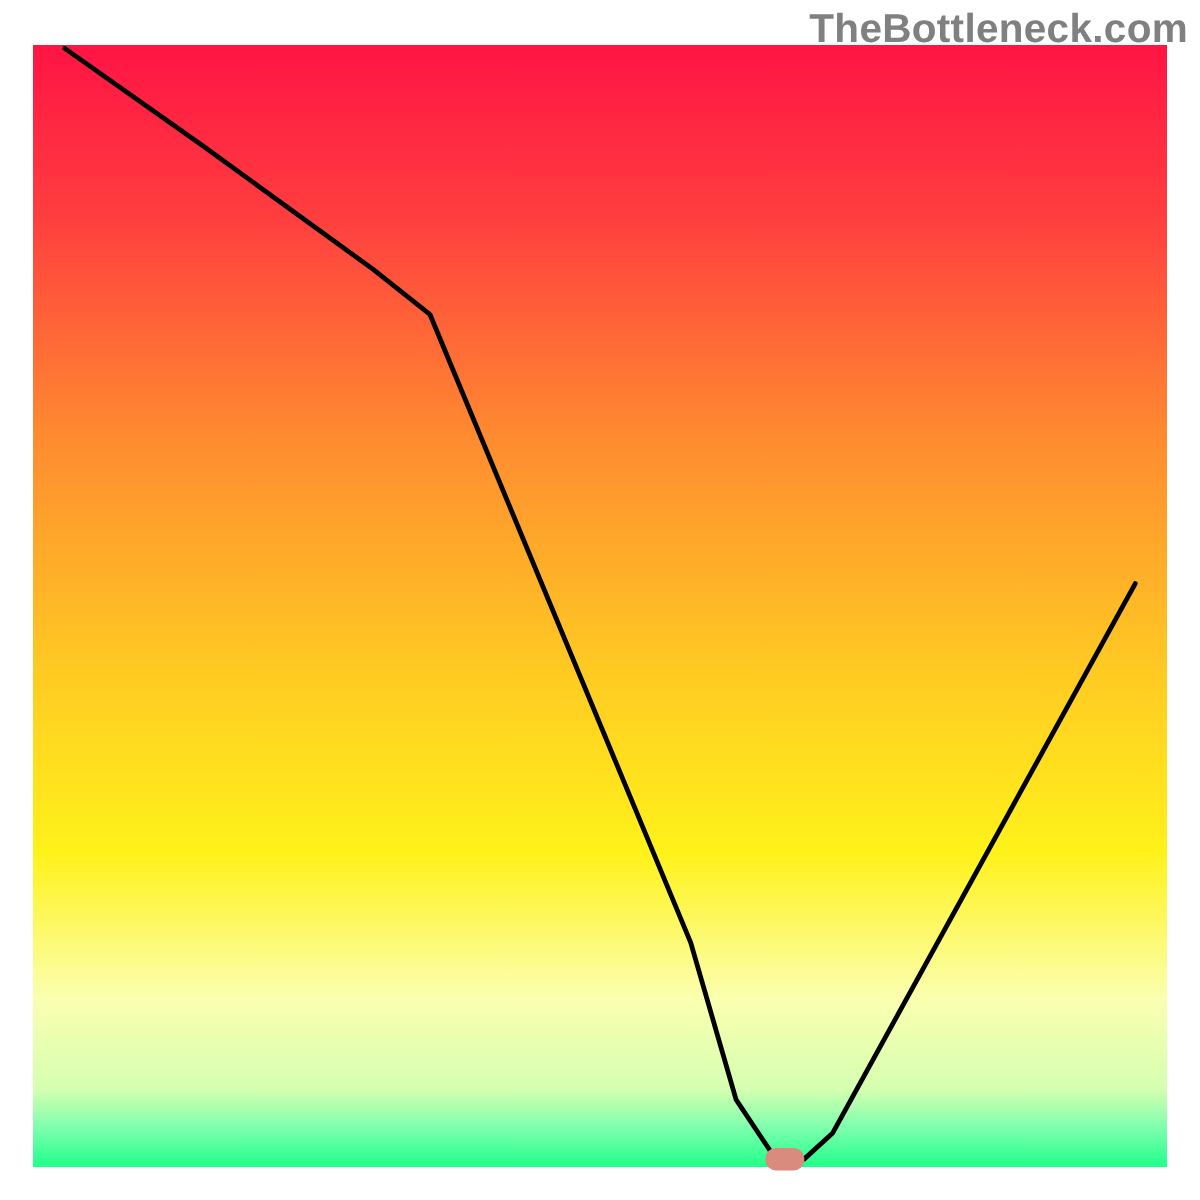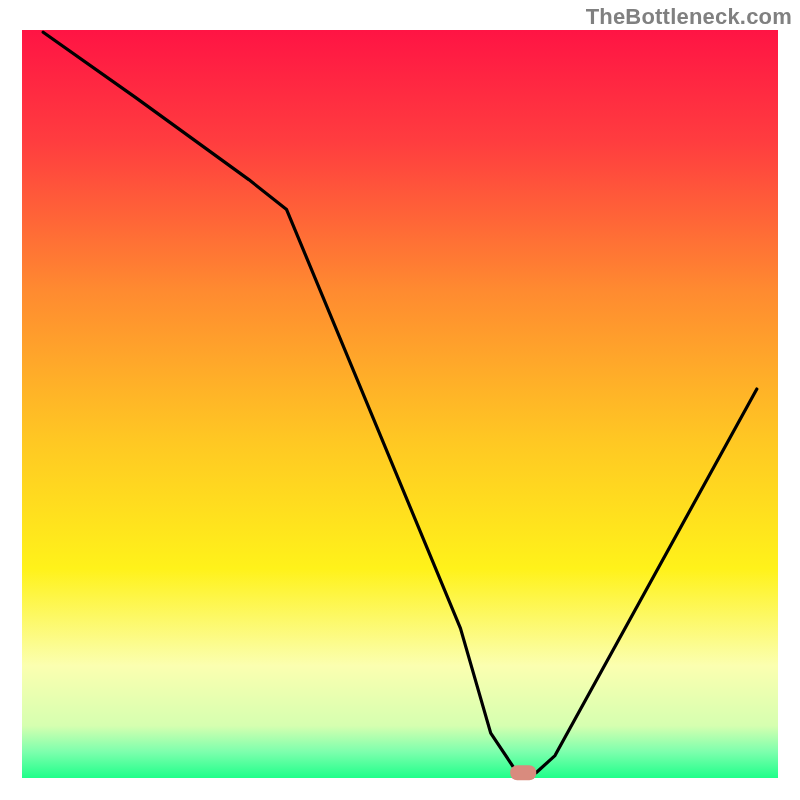--- a/index.html
+++ b/index.html
@@ -13,21 +13,21 @@
   }
   .stage {
     position: relative;
     width: 800px;
     height: 800px;
   }
   .attribution {
     position: absolute;
     top: 4px;
     right: 8px;
-    font-size: 22px;
+    font-size: 27px;
     font-weight: bold;
     color: #808080;
     letter-spacing: 0.2px;
     z-index: 10;
     text-align: right;
   }
   svg {
     display: block;
   }
 </style>

